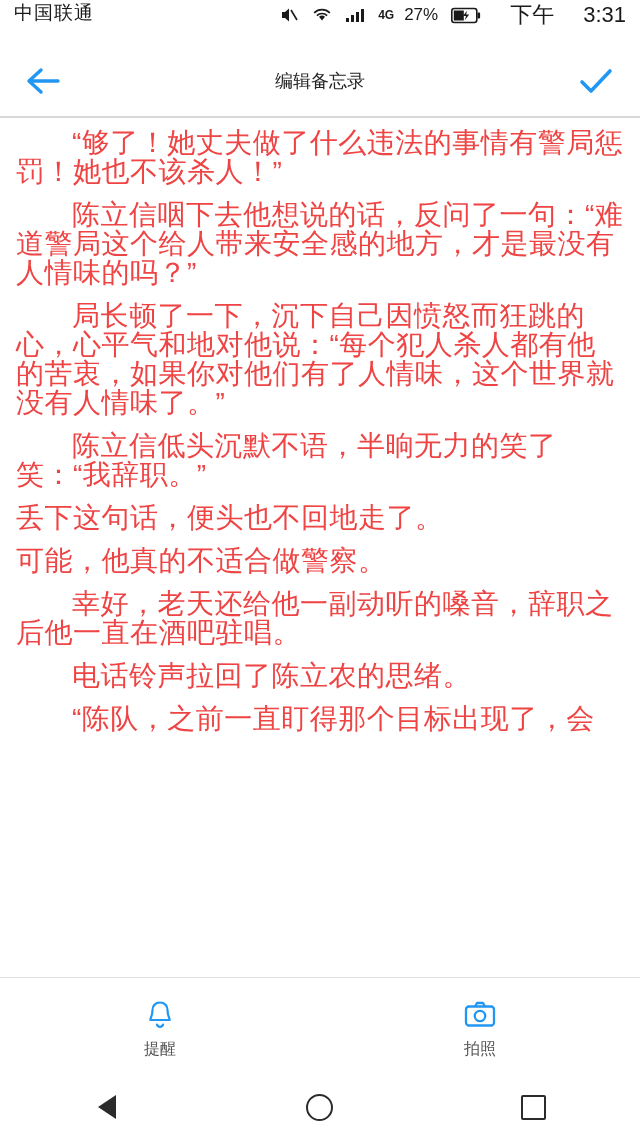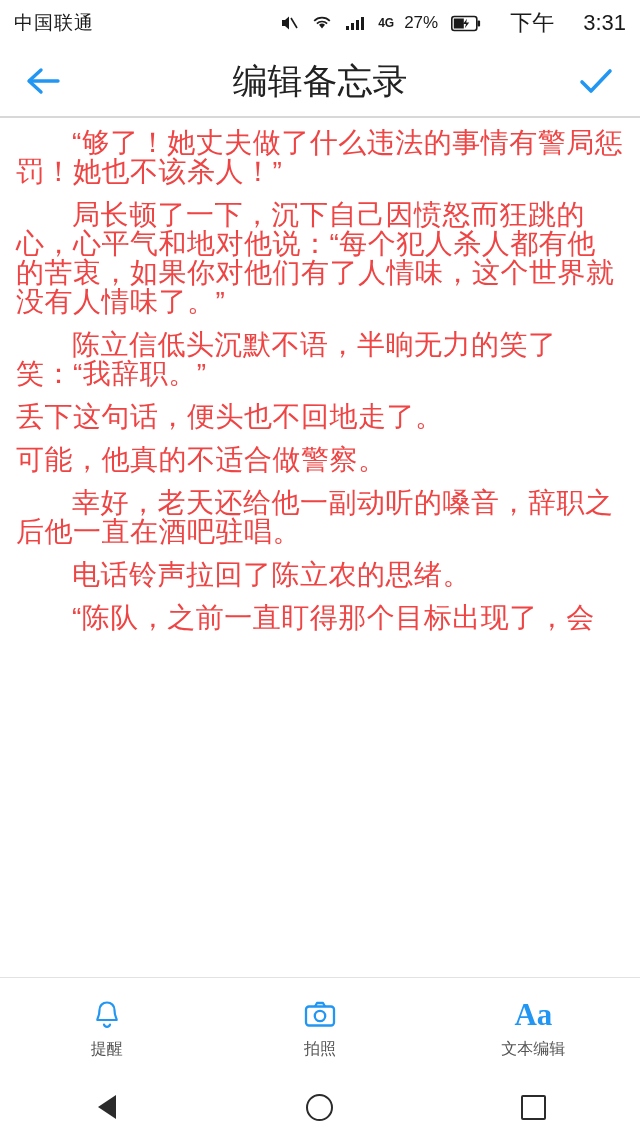--- a/index.html
+++ b/index.html
@@ -13,21 +13,21 @@
     font-family: "Liberation Sans", sans-serif;
     overflow: hidden;
     position: relative;
   }
 
   
   .status-bar {
     height: 46px;
     background: #ffffff;
     display: flex;
-    align-items: center;
+    align-items: flex-start;
     justify-content: space-between;
     padding: 0 14px;
     box-sizing: border-box;
     color: #1a1a1a;
     font-size: 19px;
   }
   .status-left {
     display: flex;
     align-items: center;
     gap: 6px;
@@ -71,21 +71,21 @@
     height: 44px;
     display: flex;
     align-items: center;
     justify-content: center;
     cursor: pointer;
   }
   .app-bar .title {
     position: absolute;
     left: 0; right: 0;
     text-align: center;
-    font-size: 35px;
+    font-size: 18px;
     color: #222;
     pointer-events: none;
   }
   .app-bar .confirm {
     margin-left: auto;
     width: 44px;
     height: 44px;
     display: flex;
     align-items: center;
     justify-content: center;
@@ -249,20 +249,21 @@
   <div class="confirm">
     <svg width="38" height="30" viewBox="0 0 38 30">
       <path d="M5 16 L14 25 L33 5" fill="none" stroke="#2196f3" stroke-width="3.6" stroke-linecap="round" stroke-linejoin="round"></path>
     </svg>
   </div>
 </div>
 <div class="divider"></div>
 
 <div class="editor">
   <p class="para">“够了！她丈夫做了什么违法的事情有警局惩罚！她也不该杀人！”</p>
+  <p class="para">陈立信咽下去他想说的话，反问了一句：“难道警局这个给人带来安全感的地方，才是最没有人情味的吗？”</p>
   <p class="para">局长顿了一下，沉下自己因愤怒而狂跳的心，心平气和地对他说：“每个犯人杀人都有他的苦衷，如果你对他们有了人情味，这个世界就没有人情味了。”</p>
   <p class="para">陈立信低头沉默不语，半晌无力的笑了笑：“我辞职。”</p>
   <p class="para noindent">丢下这句话，便头也不回地走了。</p>
   <p class="para noindent">可能，他真的不适合做警察。</p>
   <p class="para">幸好，老天还给他一副动听的嗓音，辞职之后他一直在酒吧驻唱。</p>
   <p class="para">电话铃声拉回了陈立农的思绪。</p>
   <p class="para">“陈队，之前一直盯得那个目标出现了，会</p>
 </div>
 
 <div class="toolbar">
@@ -278,26 +279,20 @@
   <div class="tool">
     <span class="glyph">
       <svg width="36" height="36" viewBox="0 0 36 36">
         <rect x="4" y="9.5" width="28" height="19" rx="3" fill="none" stroke="#2196f3" stroke-width="2.3"></rect>
         <path d="M13 9.5 L15 6 L21 6 L23 9.5" fill="none" stroke="#2196f3" stroke-width="2.3" stroke-linejoin="round"></path>
         <circle cx="18" cy="19" r="5.2" fill="none" stroke="#2196f3" stroke-width="2.3"></circle>
       </svg>
     </span>
     <span class="label">拍照</span>
   </div>
-  <div class="tool">
-    <span class="glyph">
-      <span class="aa">Aa</span>
-    </span>
-    <span class="label">文本编辑</span>
-  </div>
 </div>
 
 <div class="nav-bar">
   <div class="nav-btn">
     <div class="tri-back"></div>
   </div>
   <div class="nav-btn">
     <div class="circle-home"></div>
   </div>
   <div class="nav-btn">

